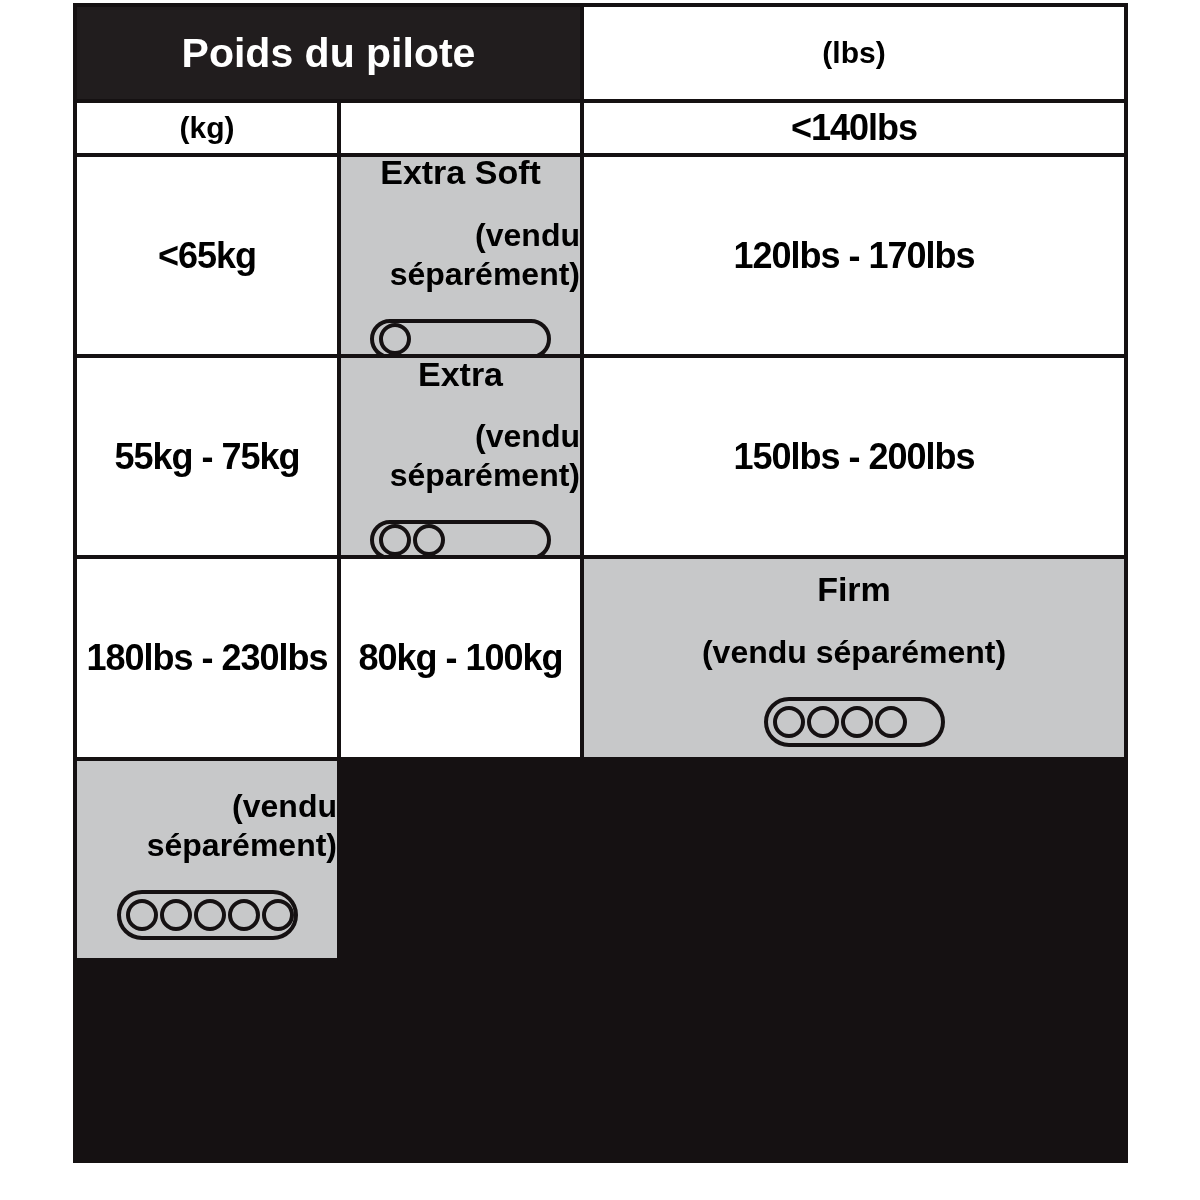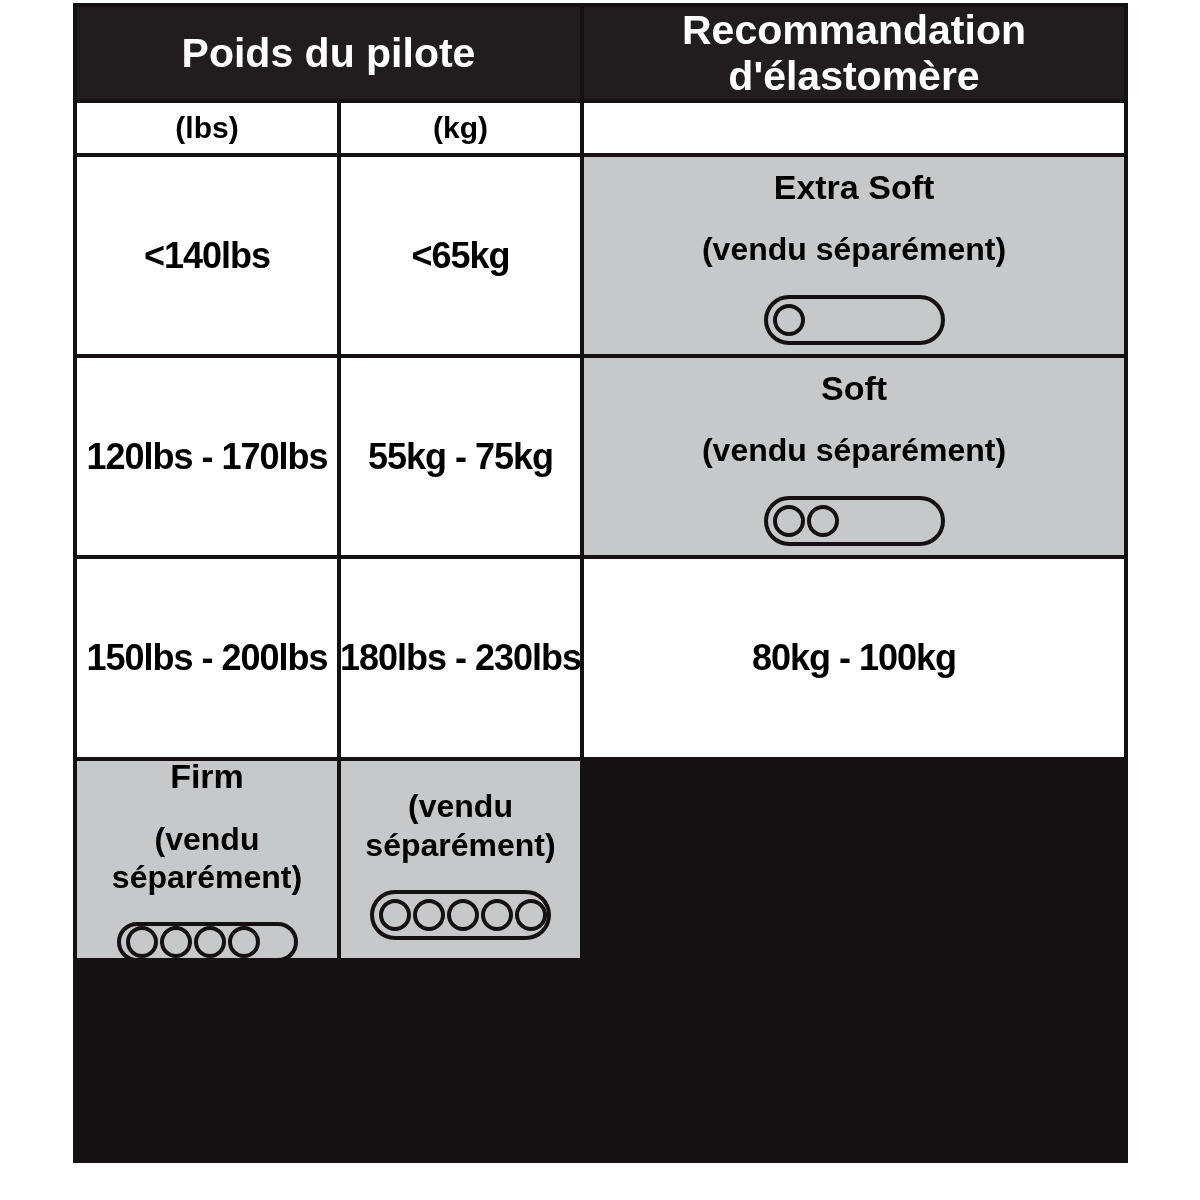--- a/index.html
+++ b/index.html
@@ -67,20 +67,21 @@
   .rec-name {
     font-weight: bold;
     font-size: 34px;
     line-height: 1.2;
   }
   .rec-note {
     font-weight: bold;
     font-size: 32px;
     line-height: 1.2;
     margin-top: 9px;
+    text-align: right;
   }
   .pill {
     margin-top: 12px;
     box-sizing: border-box;
     width: 181px;
     height: 50px;
     border: 4px solid #151112;
     border-radius: 30px;
     display: flex;
     align-items: center;
@@ -101,41 +102,38 @@
 </style>
 </head>
 <body>
 
 <div class="page">
   <div class="grid" id="grid">
 
     <div class="cell header-cell span2">
       <span>Poids du pilote</span>
     </div>
-    <div class="cell header-cell">
-      <span>Recommandation d'élastomère</span>
-    </div>
 
     <div class="cell sub-cell">(lbs)</div>
     <div class="cell sub-cell">(kg)</div>
     <div class="cell sub-cell"></div>
 
   <div class="cell val-cell">&lt;140lbs</div>
       <div class="cell val-cell">&lt;65kg</div>
       <div class="cell rec-cell">
         <div class="rec-name">Extra Soft</div>
         <div class="rec-note">(vendu séparément)</div>
         <div class="pill">
           <span class="dot"></span>
         </div>
       </div>
       <div class="cell val-cell">120lbs - 170lbs</div>
       <div class="cell val-cell">55kg - 75kg</div>
       <div class="cell rec-cell">
-        <div class="rec-name">Soft</div>
+        <div class="rec-name">Extra</div>
         <div class="rec-note">(vendu séparément)</div>
         <div class="pill">
           <span class="dot"></span>
           <span class="dot"></span>
         </div>
       </div>
       <div class="cell val-cell">150lbs - 200lbs</div>
       <div class="cell val-cell">180lbs - 230lbs</div>
       <div class="cell val-cell">80kg - 100kg</div>
       <div class="cell rec-cell">

